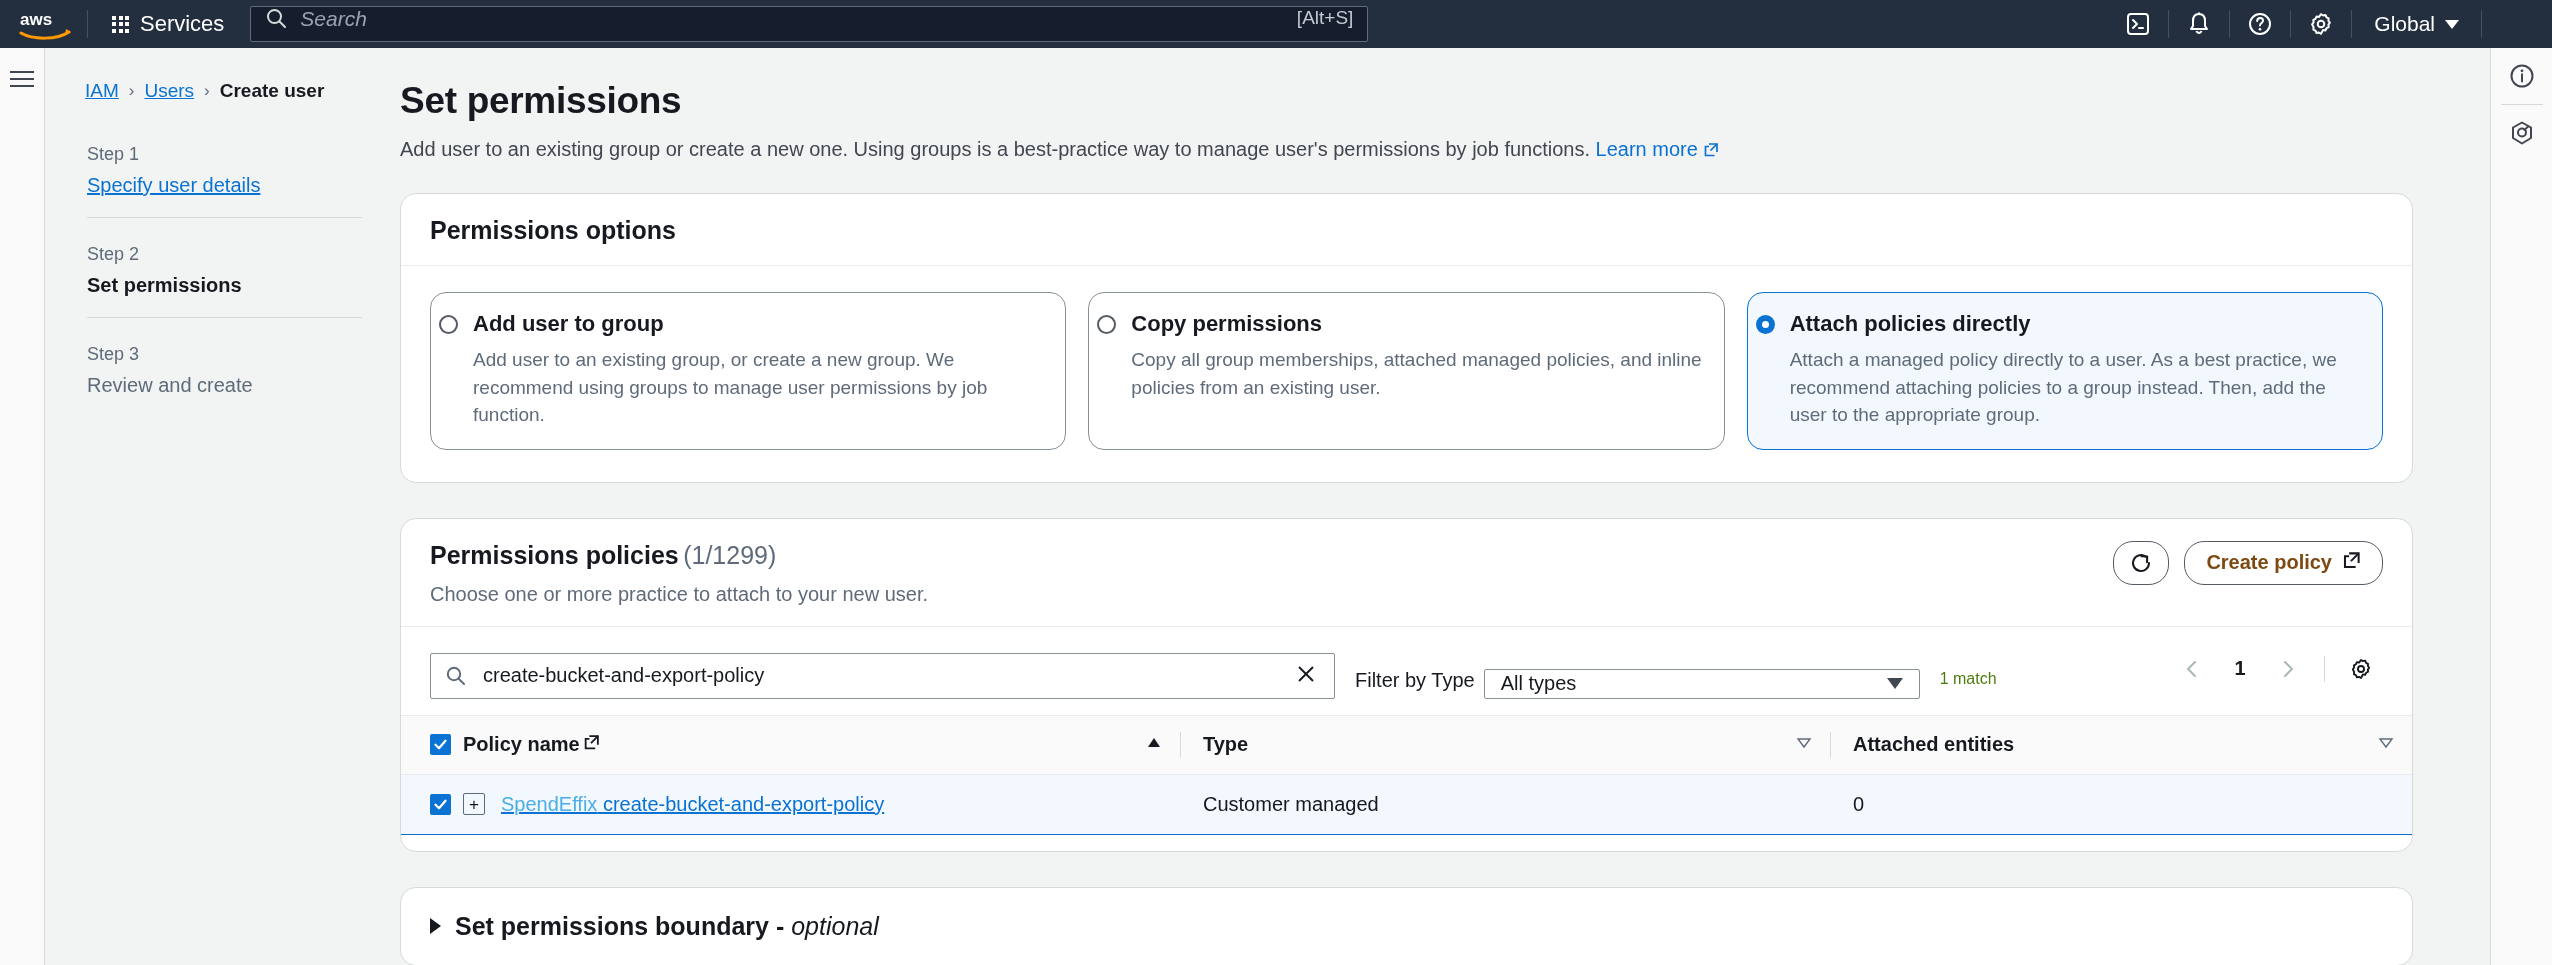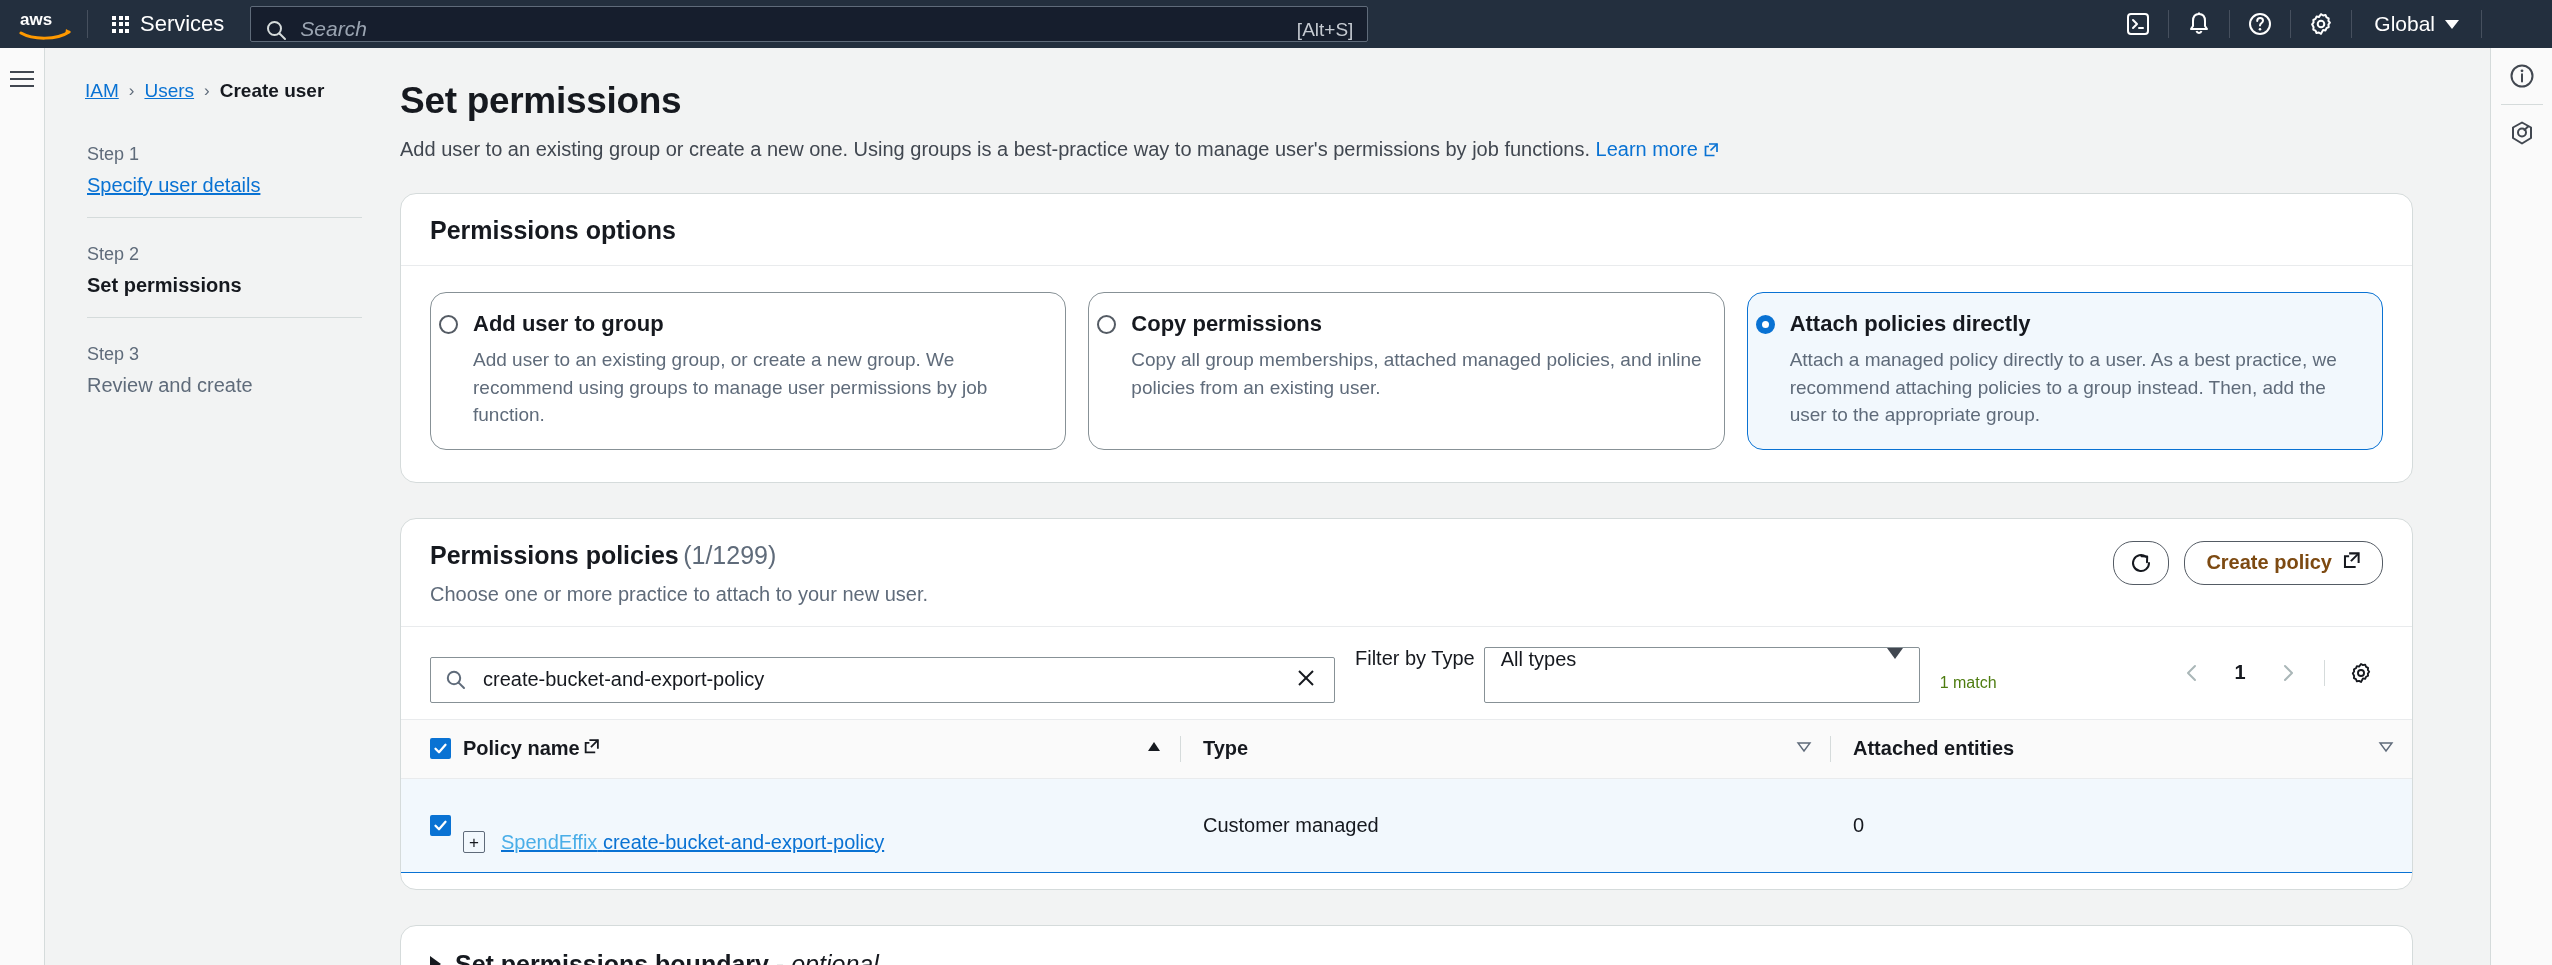--- a/index.html
+++ b/index.html
@@ -17,21 +17,21 @@
     padding: 0 0 0 18px; color: #ffffff; position: relative;
   }
   .aws-logo { width: 55px; height: 34px; display: flex; align-items: flex-end; justify-content: center; }
   .nav-divider { width: 1px; height: 28px; background: #46505e; margin: 0 14px; }
   .services-btn { display: flex; align-items: center; gap: 11px; padding: 6px 10px; cursor: pointer; border-radius: 2px; }
   .grid-icon { display: grid; grid-template-columns: repeat(3, 4px); grid-template-rows: repeat(3, 4px); gap: 2.5px; }
   .grid-icon i { background: #fff; display: block; width: 4px; height: 4px; }
   .services-label { font-size: 22px; color: #fff; }
   .searchbar {
     margin-left: 16px; width: 1118px; height: 36px; background: #161e2d;
-    border: 1px solid #5f6b7a; border-radius: 2px; display: flex; align-items: flex-end;
+    border: 1px solid #5f6b7a; border-radius: 2px; display: flex; align-items: flex-start;
     padding: 0 14px; gap: 13px; cursor: text;
   }
   .searchbar .ph { color: #9aa4b1; font-size: 21px; font-style: italic; flex: 1; }
   .searchbar .shortcut { color: #c5cad1; font-size: 19px; }
   .nav-right { margin-left: auto; display: flex; align-items: center; height: 100%; }
   .nav-icon-btn {
     width: 60px; height: 48px; display: flex; align-items: center; justify-content: center; cursor: pointer;
   }
   .nav-sep { width: 1px; height: 28px; background: #46505e; }
   .region-btn { display: flex; align-items: center; gap: 10px; padding: 0 22px; height: 48px; cursor: pointer; font-size: 21px; color: #fff; }
@@ -102,22 +102,22 @@
   .filter-row { display: flex; align-items: flex-end; padding: 20px 29px 16px 29px; gap: 20px; }
   .search-box {
     width: 905px; height: 46px; border: 1px solid #879196; border-radius: 2px; background: #fff;
     display: flex; align-items: center; padding: 0 14px; gap: 16px;
   }
   .search-box .val { font-size: 20px; color: #16191f; flex: 1; }
   .clear-x { cursor: pointer; padding: 0 3px; }
   .filter-group { display: flex; flex-direction: row; gap: 9px; }
   .filter-label { font-size: 20px; color: #16191f; }
   .select {
-    width: 436px; height: 56px; border: 1px solid #879196; border-radius: 2px; background: #fff;
-    display: flex; align-items: flex-start; padding: 0 16px; font-size: 20px; cursor: pointer;
+    width: 436px; height: 30px; border: 1px solid #879196; border-radius: 2px; background: #fff;
+    display: flex; align-items: center; padding: 0 16px; font-size: 20px; cursor: pointer;
   }
   .select .sel-caret { margin-left: auto; width: 0; height: 0; border-left: 8px solid transparent; border-right: 8px solid transparent; border-top: 11px solid #414750; }
   .match-text { font-size: 16px; color: #4d7c0f; padding-bottom: 11px; }
   .pager { margin-left: auto; display: flex; align-items: center; gap: 4px; padding-bottom: 8px; }
   .pager-btn { width: 44px; height: 44px; display: flex; align-items: center; justify-content: center; cursor: pointer; }
   .pager-num { width: 44px; height: 44px; display: flex; align-items: center; justify-content: center; font-size: 20px; font-weight: bold; cursor: pointer; }
   .pager-sep { width: 1px; height: 26px; background: #d5dbdb; margin: 0 10px; }
 
   
   table.policies { width: 100%; border-collapse: collapse; }
@@ -132,21 +132,21 @@
   .col-name { width: 740px; }
   .col-type { width: 650px; }
   .th-flex { display: flex; align-items: center; }
   .th-inner { display: flex; align-items: center; gap: 3px; }
   .sort-asc { margin-left: auto; margin-right: 18px; }
   .th-divider { width: 1px; height: 26px; background: #d5dbdb; margin-right: 22px; }
   .checkbox { width: 21px; height: 21px; border: 2px solid #545b64; border-radius: 2px; background: #fff; cursor: pointer; }
   .checkbox.checked { background: #0972d3; border-color: #0972d3; display: flex; align-items: center; justify-content: center; }
   .expander { width: 22px; height: 22px; border: 1px solid #5f6b7a; border-radius: 2px; display: inline-flex; align-items: center; justify-content: center; cursor: pointer; flex: none; }
   .expander::before { content: "+"; font-size: 17px; line-height: 1; color: #16191f; }
-  .policy-cell { display: flex; align-items: center; gap: 16px; margin-top: 34px; }
+  .policy-cell { display: flex; align-items: center; gap: 16px; }
   .policy-link { color: #0972d3; text-decoration: underline; cursor: pointer; font-size: 20px; white-space: nowrap; }
   .policy-prefix { color: #4aaee8; }
 
   
   .expand-panel { background: #fff; border: 1px solid #d5dbdb; border-radius: 16px; margin-bottom: 32px; padding: 24px 29px; display: flex; align-items: center; gap: 14px; cursor: pointer; }
   .tri-right { width: 0; height: 0; border-top: 8px solid transparent; border-bottom: 8px solid transparent; border-left: 11px solid #16191f; }
   .expand-title { font-size: 25px; font-weight: bold; }
   .expand-title em { font-weight: normal; }
 </style>
 </head>

